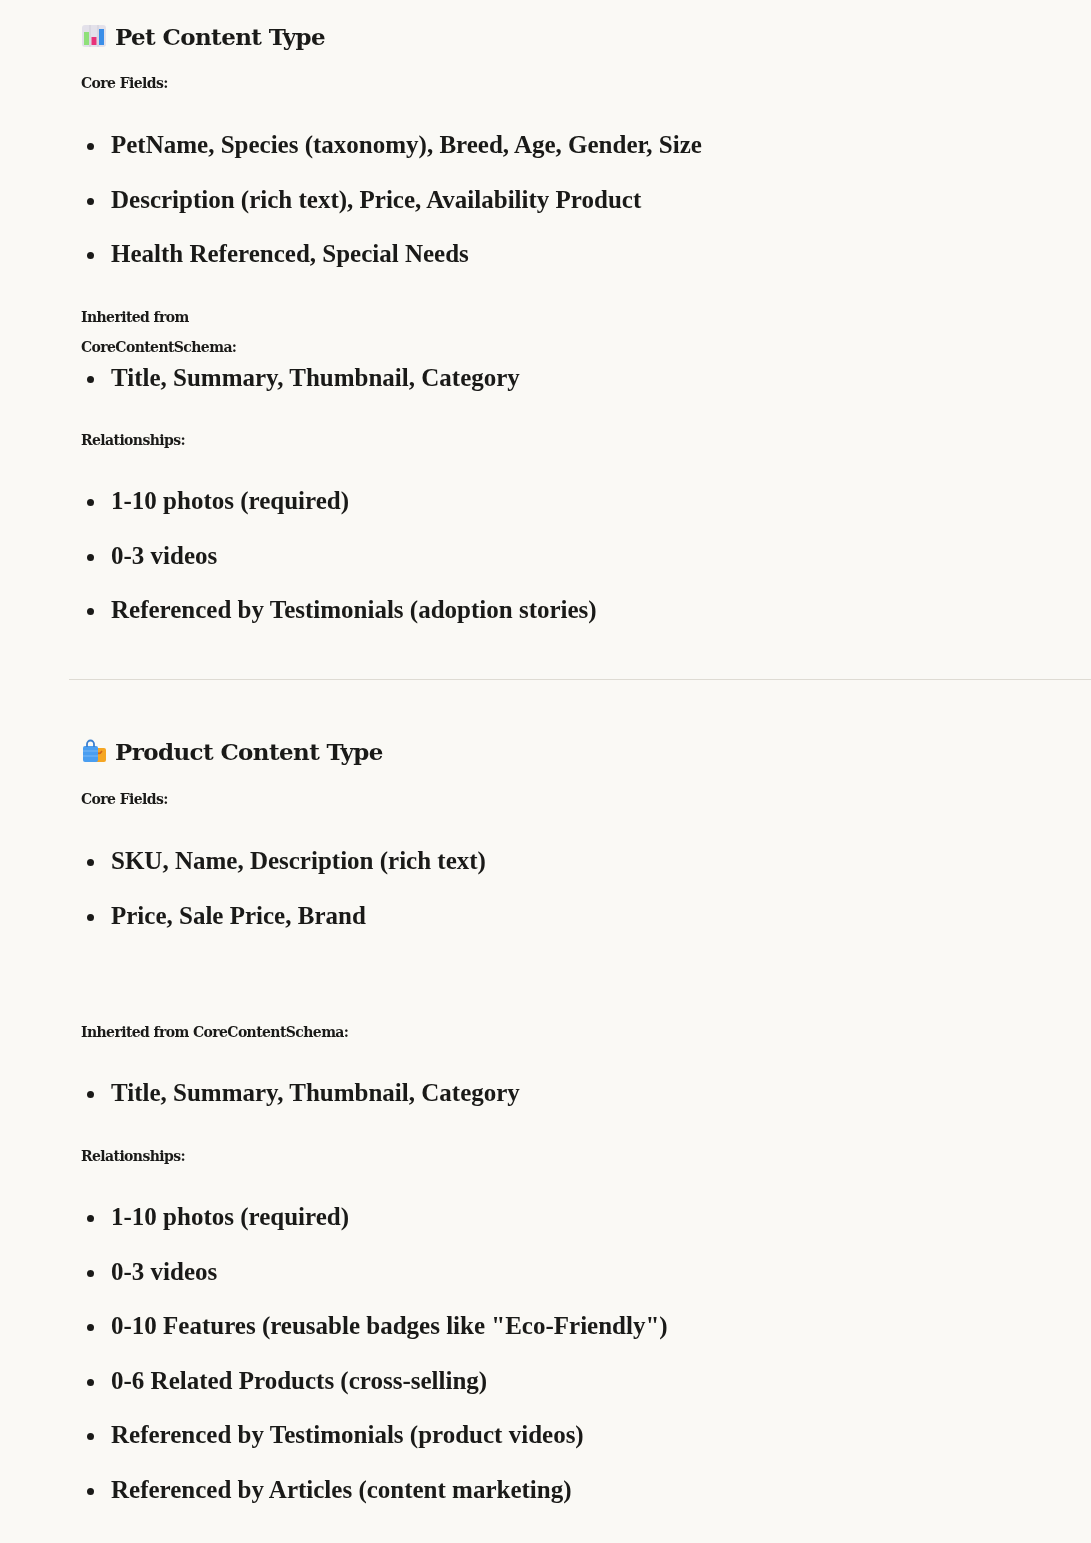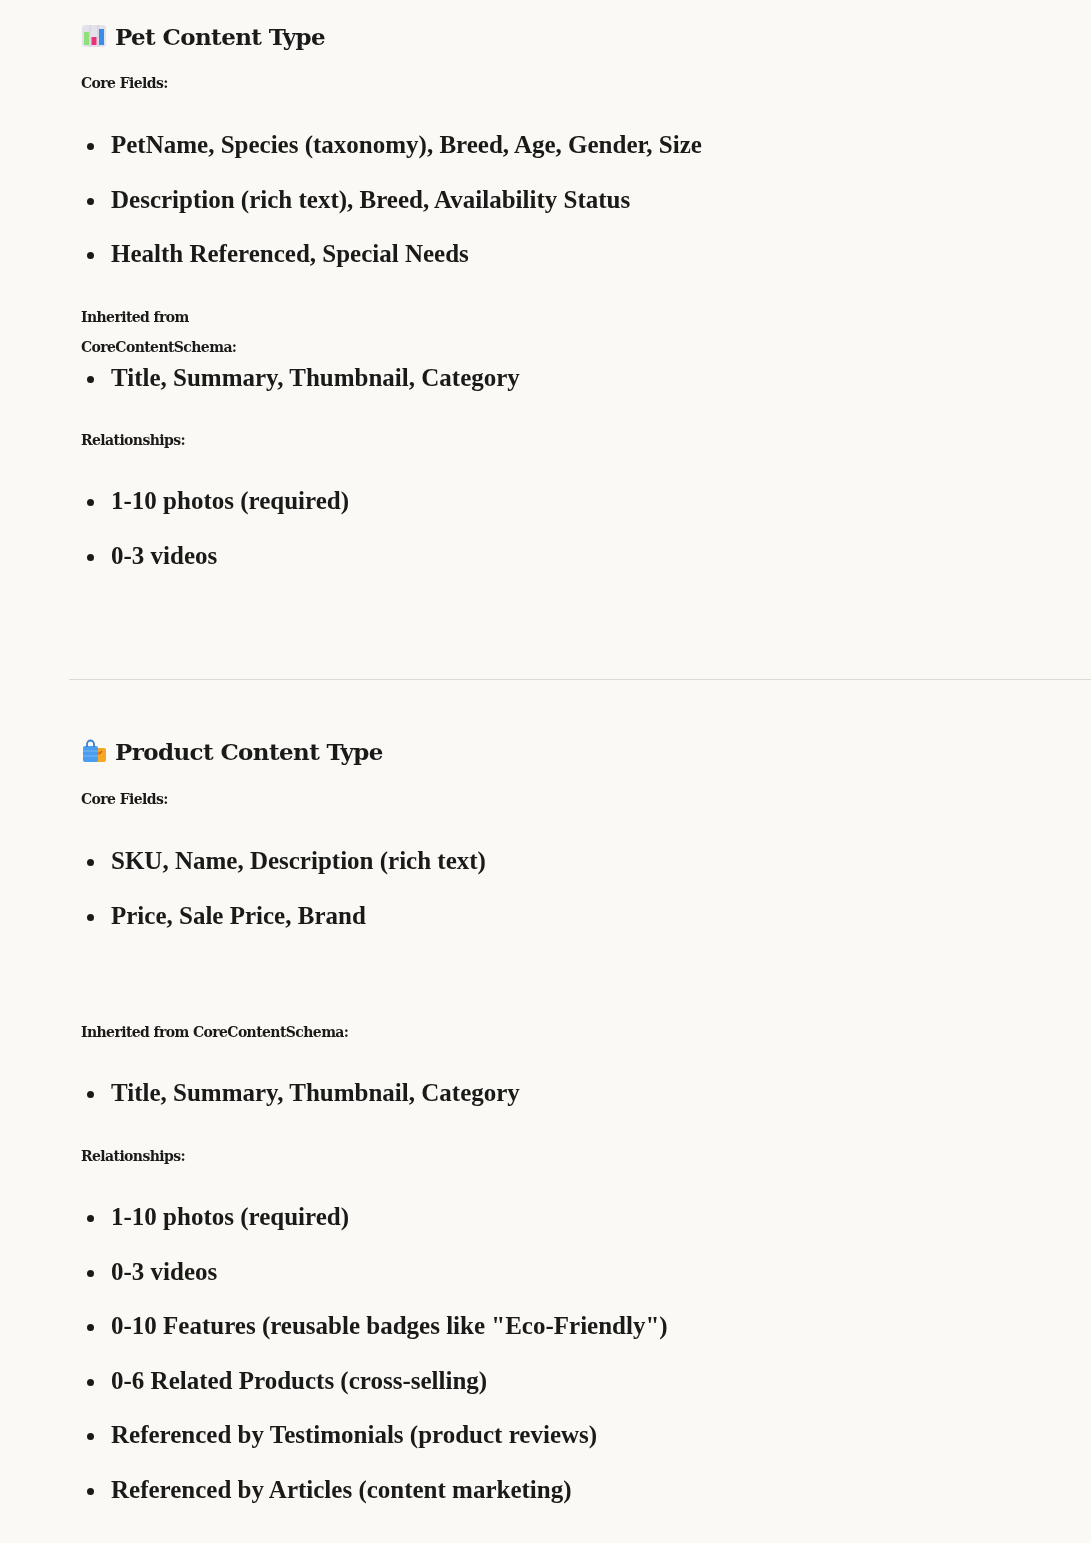--- a/index.html
+++ b/index.html
@@ -49,31 +49,32 @@
           <rect x="3" y="9" width="5" height="13" fill="#8fe07a"></rect>
           <rect x="10.5" y="14" width="5" height="8" fill="#e8337a"></rect>
           <rect x="18" y="6" width="5" height="16" fill="#3a8ee8"></rect>
         </svg>
       </span>
       <span>Pet Content Type</span>
     </h3>
     <div class="label" style="top:48px;">Core Fields:</div>
     <ul style="top:110px;">
       <li>PetName, Species (taxonomy), Breed, Age, Gender, Size</li>
-      <li>Description (rich text), Breed, Availability Status</li>
+      <li>Description (rich text), Price, Availability Product</li>
       <li>Health Referenced, Special Needs</li>
     </ul>
     <div class="label" style="top:282px;">Inherited from CoreContentSchema:</div>
     <ul style="top:343px;">
       <li>Title, Summary, Thumbnail, Category</li>
     </ul>
     <div class="label" style="top:405px;">Relationships:</div>
     <ul style="top:466px;">
       <li>1-10 photos (required)</li>
       <li>0-3 videos</li>
+      <li>Referenced by Testimonials (adoption stories)</li>
     </ul>
   </div>
 
   <div class="hr"></div>
 
   <div class="section" style="top:735px;">
     <h3 class="h3">
       <span class="emoji">
         <svg width="26" height="26" viewBox="0 0 26 26">
           <rect x="12" y="10" width="13" height="14" rx="2" fill="#f5a623"></rect>
@@ -94,18 +95,18 @@
     <div class="label" style="top:282px;">Inherited from CoreContentSchema:</div>
     <ul style="top:343px;">
       <li>Title, Summary, Thumbnail, Category</li>
     </ul>
     <div class="label" style="top:406px;">Relationships:</div>
     <ul style="top:467px;">
       <li>1-10 photos (required)</li>
       <li>0-3 videos</li>
       <li>0-10 Features (reusable badges like "Eco-Friendly")</li>
       <li>0-6 Related Products (cross-selling)</li>
-      <li>Referenced by Testimonials (product reviews)</li>
+      <li>Referenced by Testimonials (product videos)</li>
       <li>Referenced by Articles (content marketing)</li>
     </ul>
   </div>
 
 </div>
 
 </body></html>

